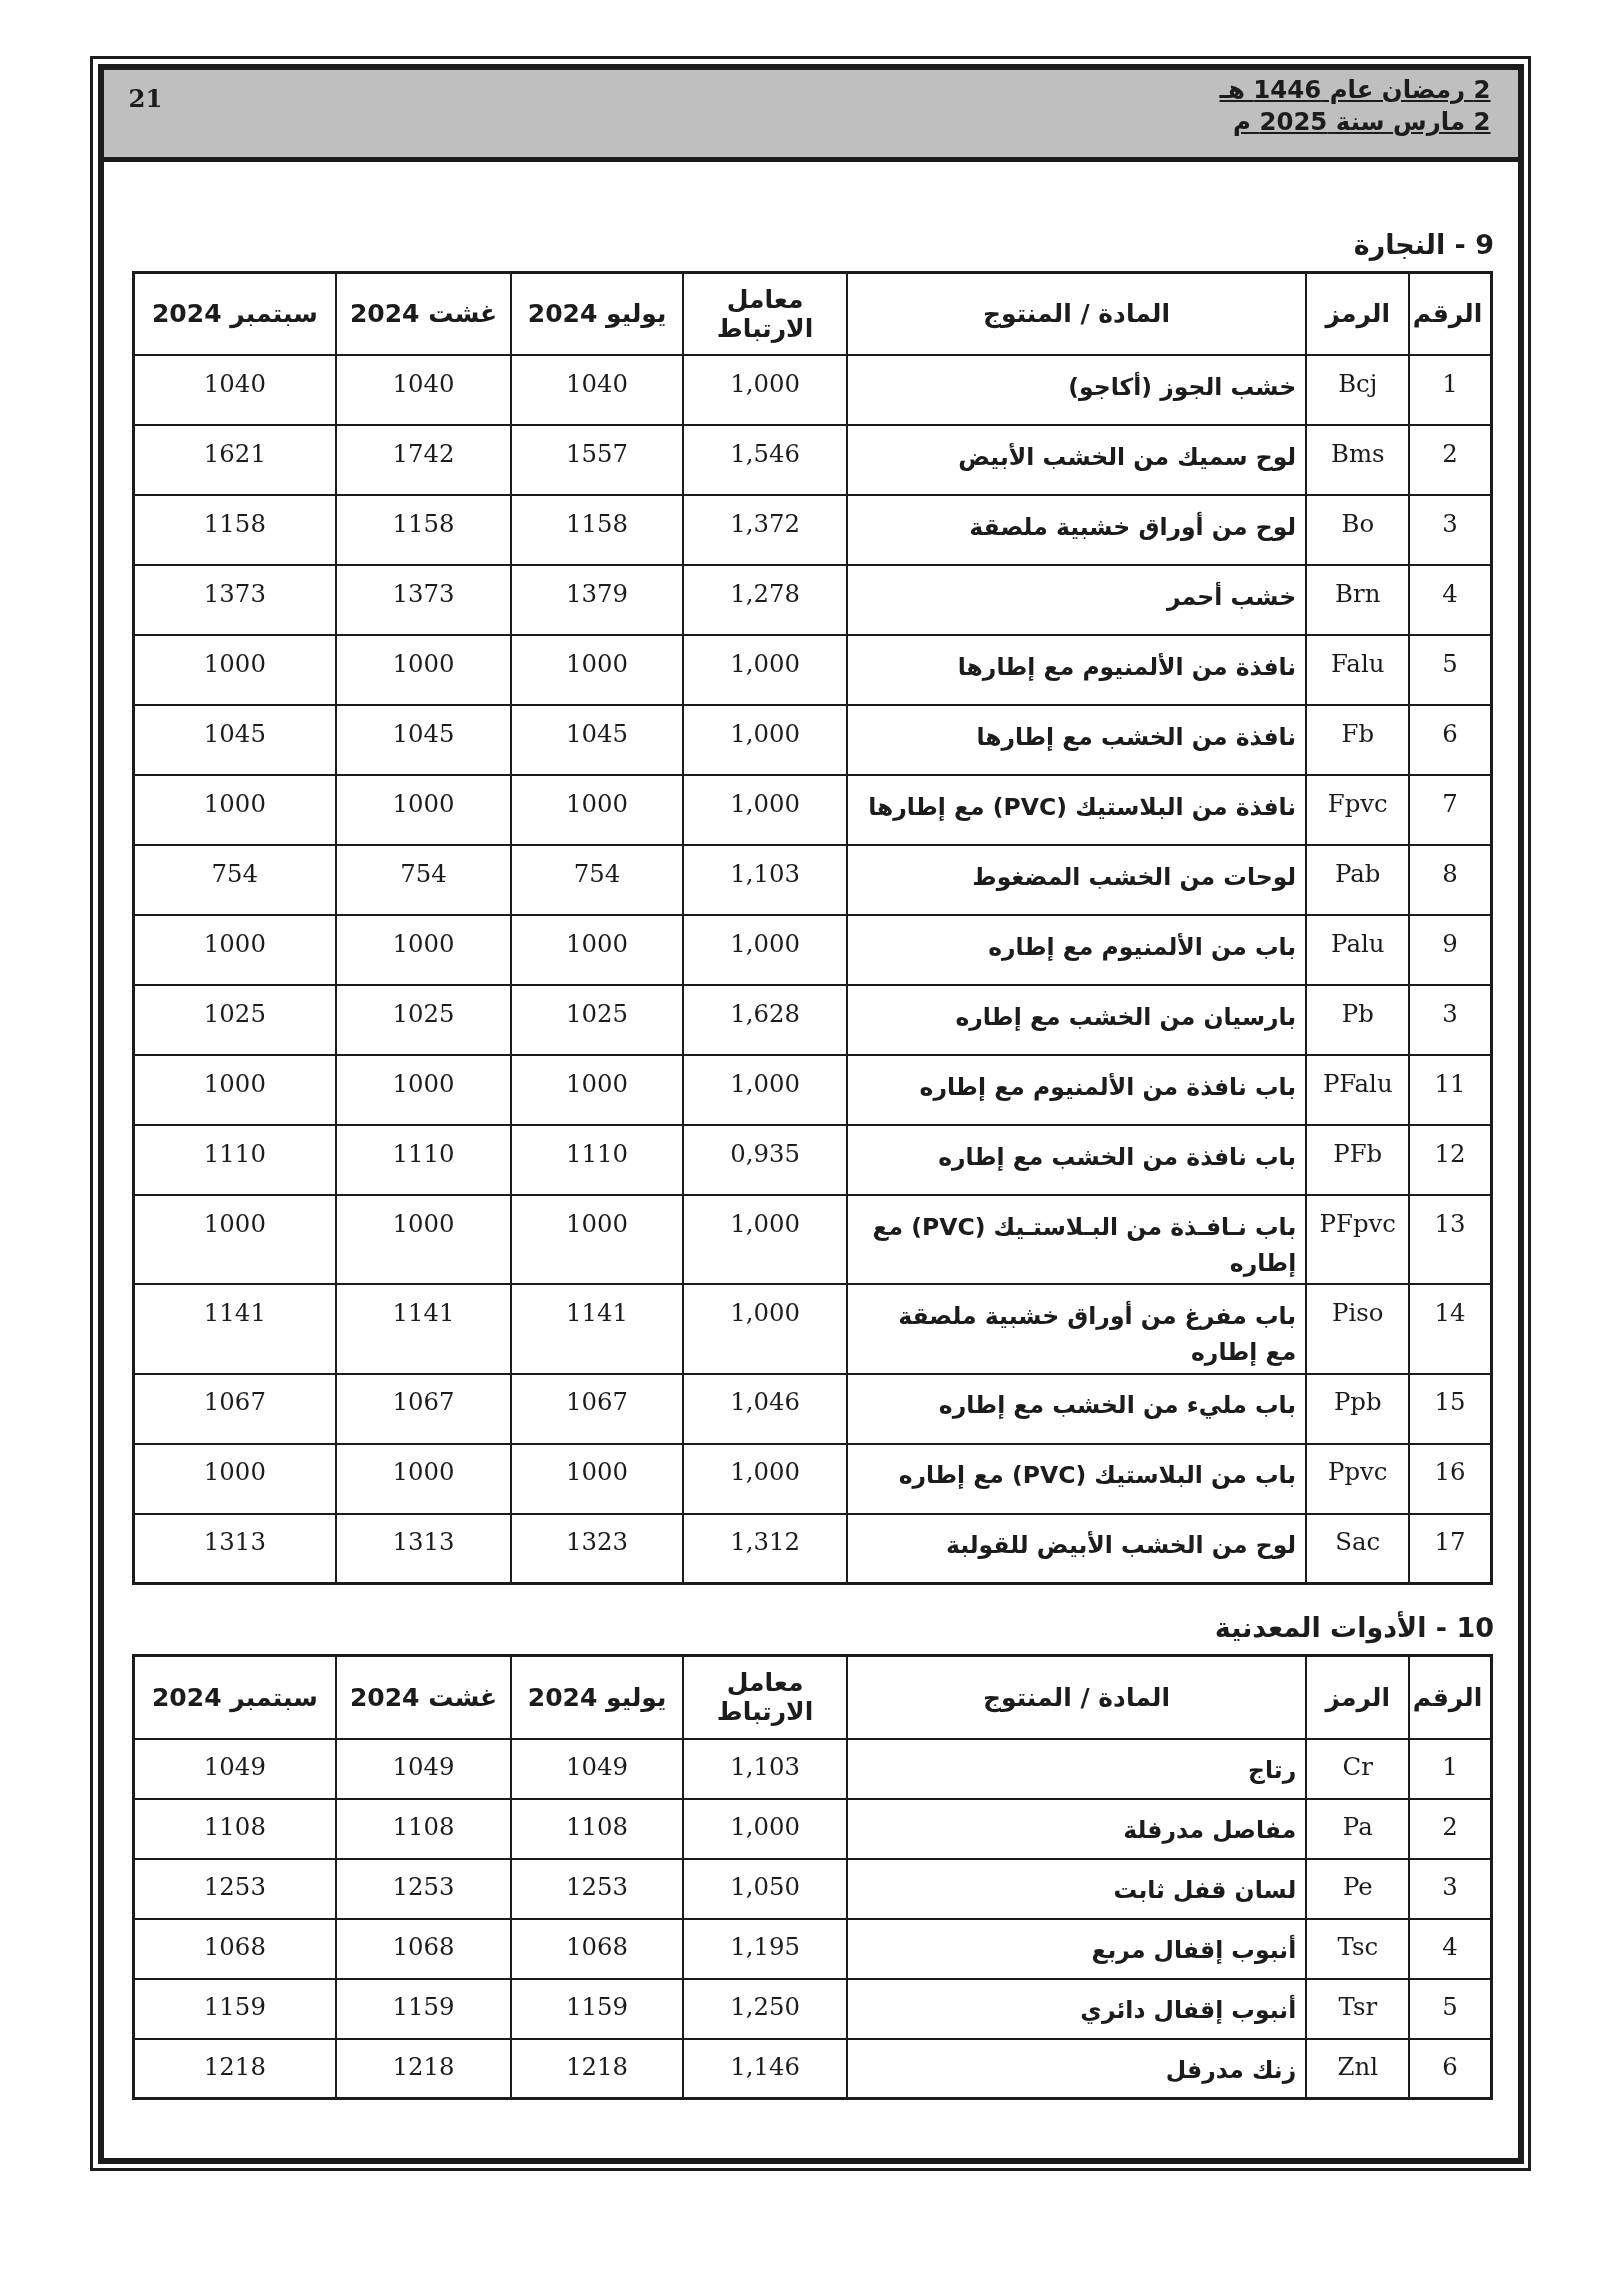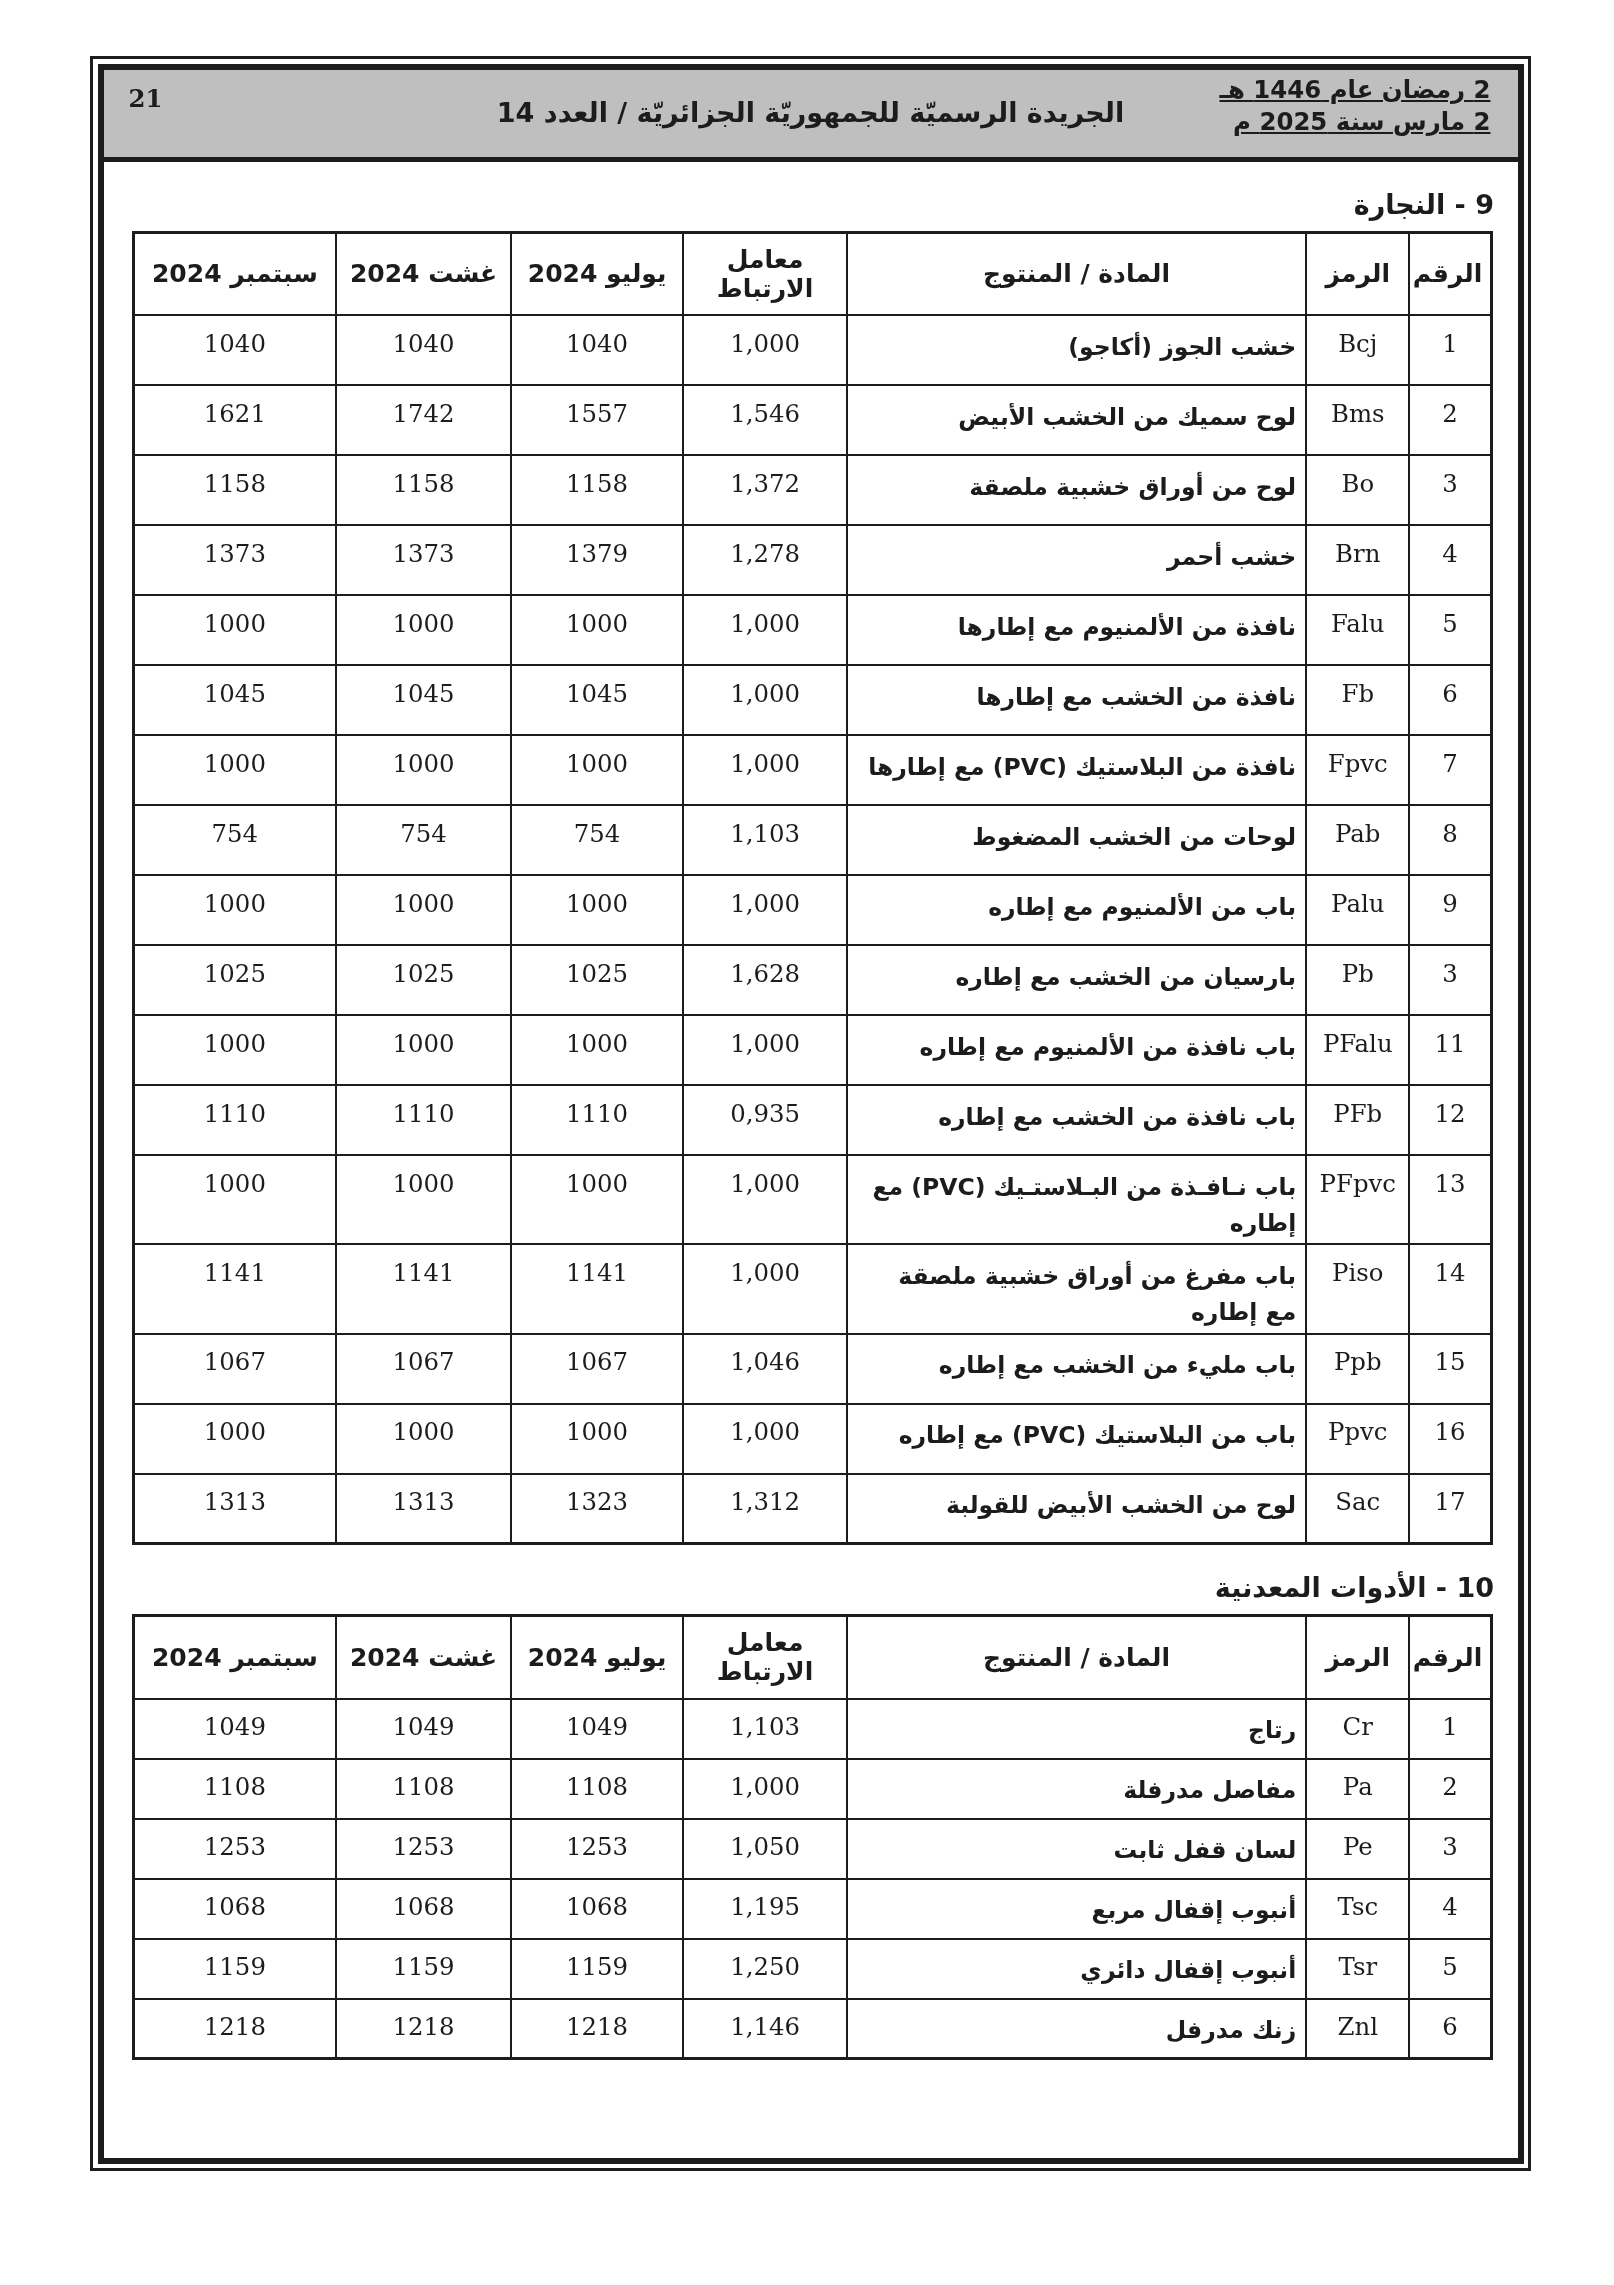--- a/index.html
+++ b/index.html
@@ -27,21 +27,21 @@
     font-weight:bold;font-size:27px;white-space:nowrap;direction:rtl;
   }
   .band-dates{
     position:absolute;right:27px;top:4.5px;direction:rtl;text-align:right;
     font-weight:bold;font-size:24.4px;line-height:1.32;white-space:nowrap;text-decoration:underline;
   }
   .section-title{
     direction:rtl;text-align:right;font-weight:bold;font-size:27px;
     padding-right:23.5px;
   }
-  .title-first{margin-top:27px;}
+  .title-first{margin-top:67px;}
   .title-second{margin-top:27px;}
   table.data-table{
     direction:rtl;border-collapse:collapse;table-layout:fixed;
     width:1361px;margin-left:28px;margin-top:11px;
     border:3.6px solid #1c1c1c;
   }
   .data-table th,.data-table td{
     border:2.7px solid #1c1c1c;box-sizing:border-box;text-align:center;
     padding:1.8px 7.2px;overflow:hidden;
   }
@@ -68,21 +68,20 @@
   }
 </style>
 </head>
 <body>
 
 <div class="frame-outer">
   <div class="frame-inner">
 
     <div class="band">
       <div class="band-page">21</div>
-      <div class="band-title">الجريدة الرسميّة للجمهوريّة الجزائريّة / العدد 14</div>
       <div class="band-dates">
         <div>2 رمضان عام 1446 هـ</div>
         <div>2 مارس سنة 2025 م</div>
       </div>
     </div>
 
     <div class="section-title title-first">9 - النجارة</div>
 
     <table class="data-table" id="table1">
       <thead>

